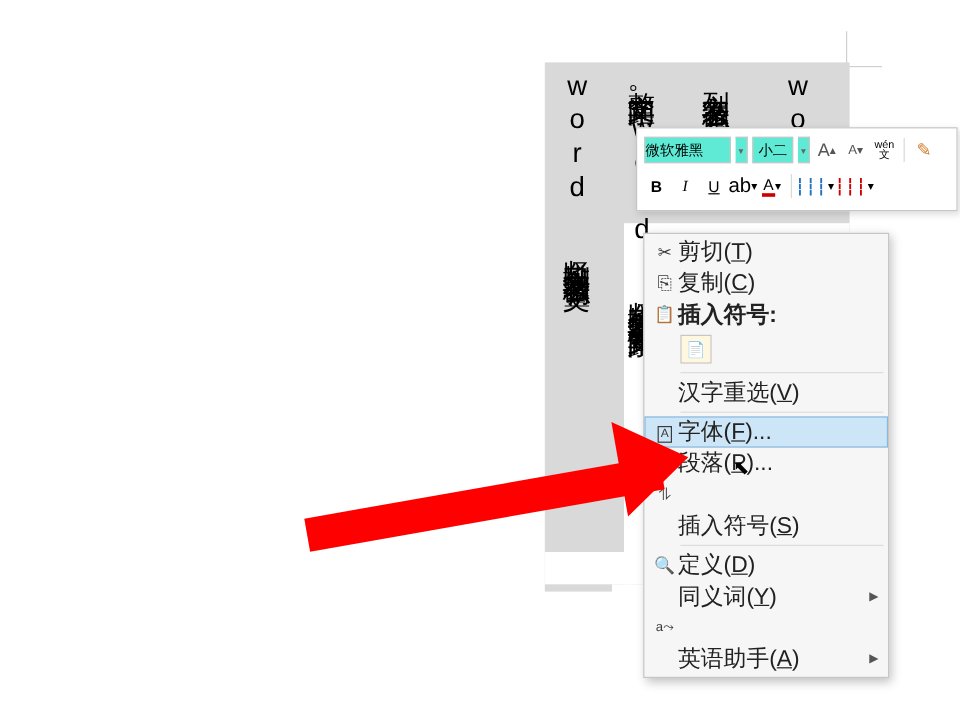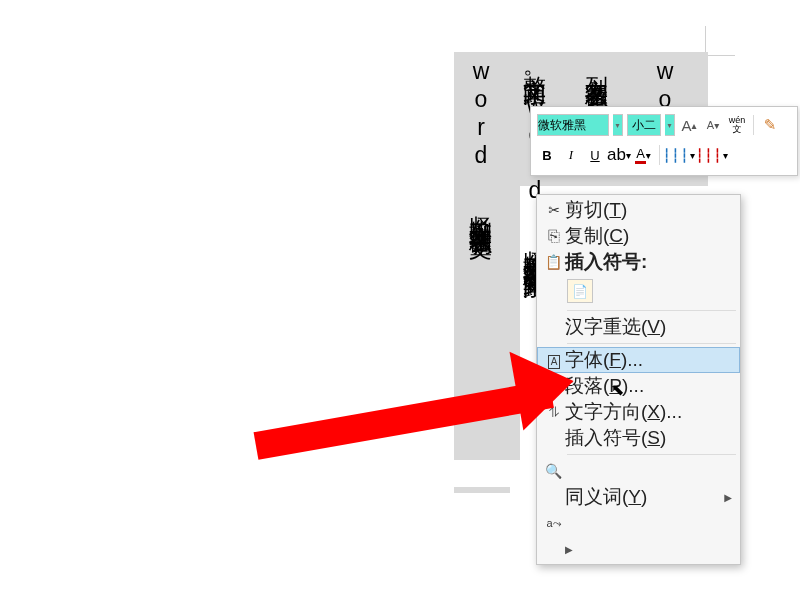--- a/index.html
+++ b/index.html
@@ -258,40 +258,41 @@
   <div class="row hover">
     <span class="ico"><span class="Aico">A</span></span>
     <span class="lbl"><span>字体</span>(<span class="underline">F</span>)...</span>
   </div>
   <div class="row">
     <span class="ico para-ico">≣</span>
     <span class="lbl"><span>段落</span>(<span class="underline">P</span>)...</span>
   </div>
   <div class="row">
     <span class="ico dir-ico">⥮</span>
-    <span class="lbl"><span>文字方向</span>(<span class="underline">X</span>)...</span>
   </div>
   <div class="row">
     <span class="ico"></span>
     <span class="lbl"><span>插入符号</span>(<span class="underline">S</span>)</span>
   </div>
   <hr>
   <div class="row">
     <span class="ico zoom-ico">🔍</span>
+    <span class="lbl"><span>定义</span>(<span class="underline">D</span>)</span>
   </div>
   <div class="row">
     <span class="ico"></span>
     <span class="lbl"><span>同义词</span>(<span class="underline">Y</span>)</span>
     <span class="arrow">▶</span>
   </div>
   <div class="row">
     <span class="ico" style="font-size:11px;">a⤳</span>
   </div>
   <div class="row">
     <span class="ico"></span>
+    <span class="lbl"><span>英语助手</span>(<span class="underline">A</span>)</span>
     <span class="arrow">▶</span>
   </div>
 </div>
 
 <div class="arrow-line"></div>
 <div class="arrow-head"></div>
 
 <span class="cursor">⬉</span>
 
 </body></html>

